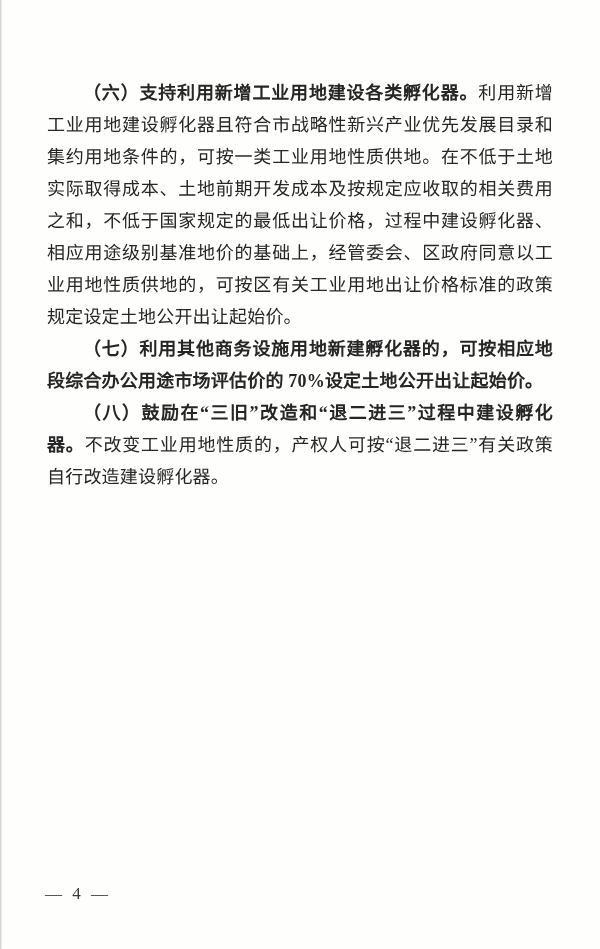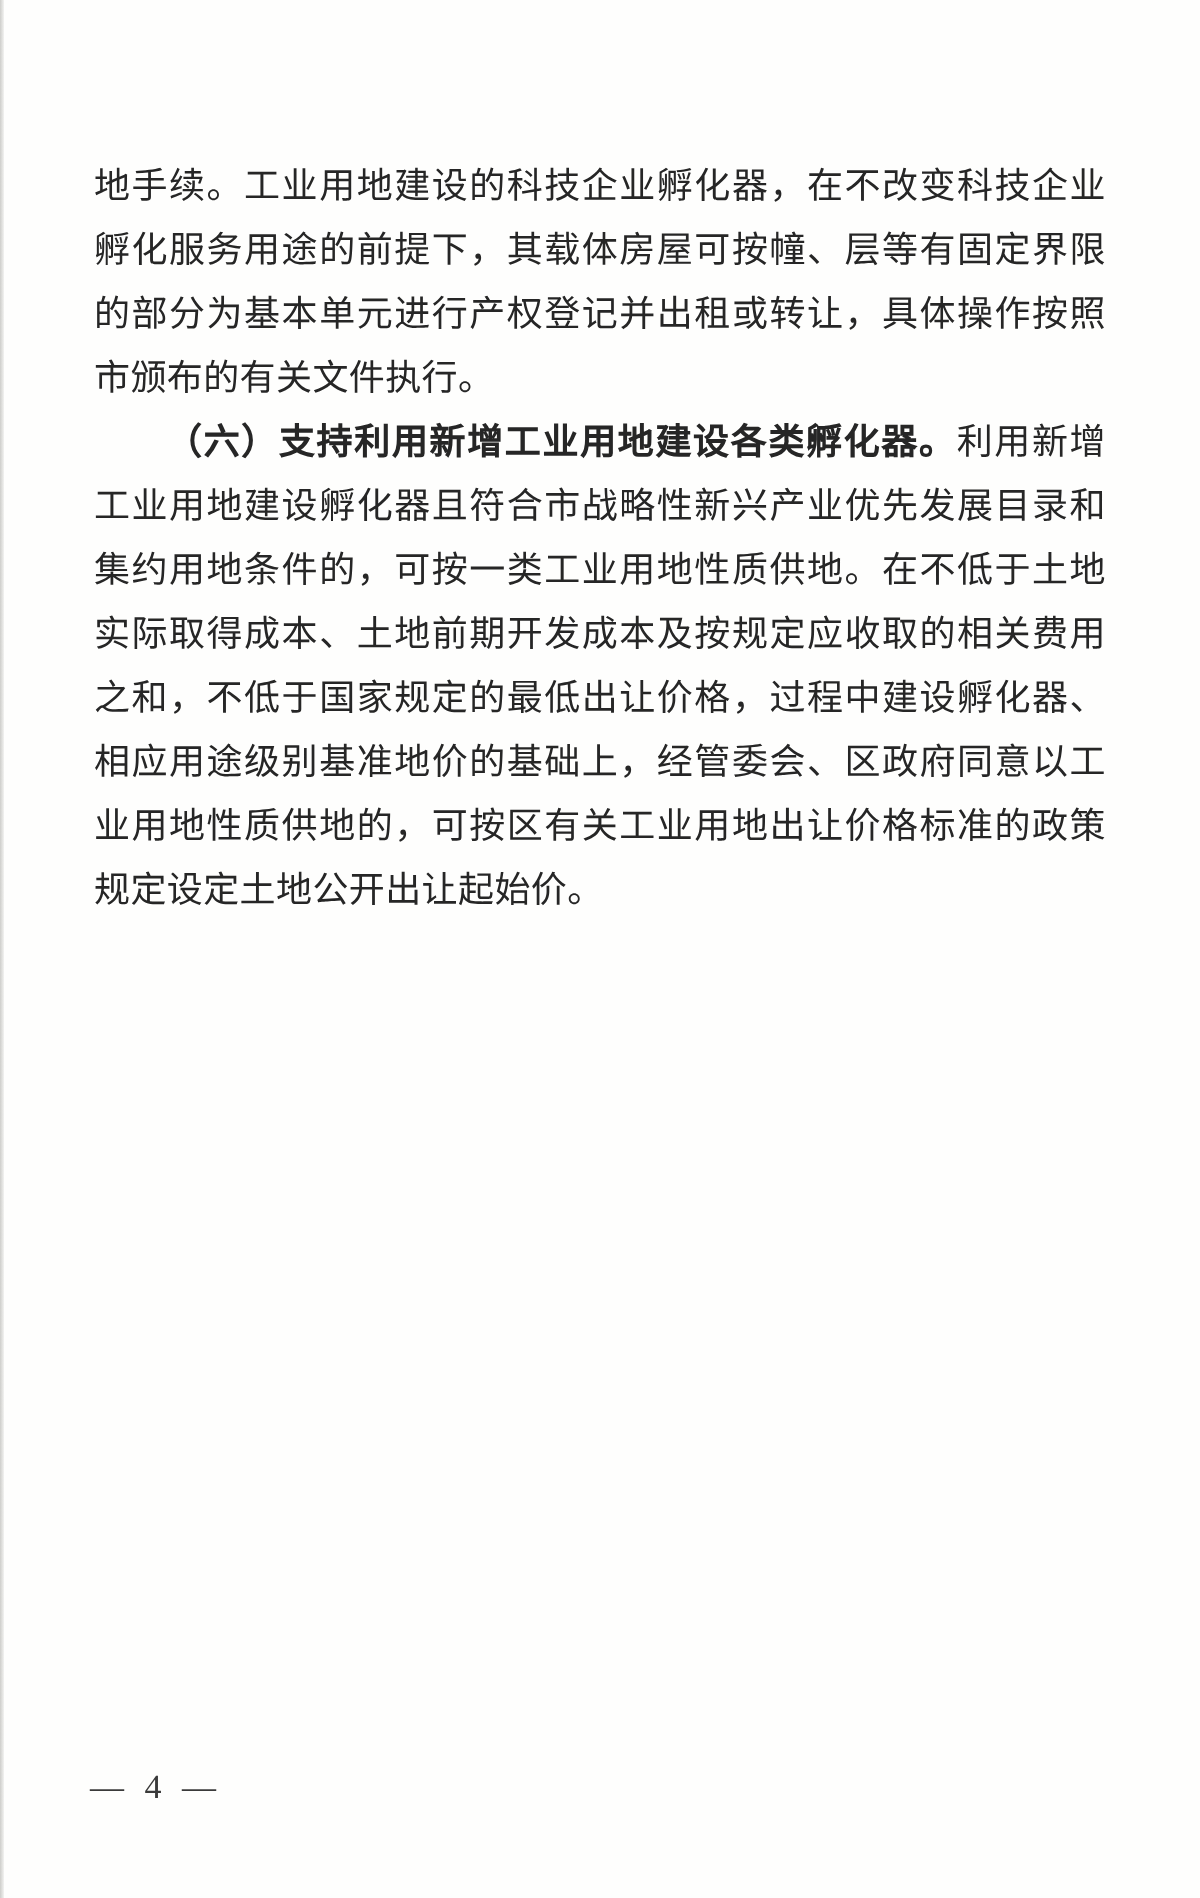--- a/index.html
+++ b/index.html
@@ -49,23 +49,24 @@
     letter-spacing: 3px;
     color: #3a3a3a;
   }
 </style>
 </head>
 <body>
 
 <div class="page">
   <div class="content">
 
-    <p class="para"><span class="run">地手续。工业用地建设的科技企业孵化器，在不改变科技企业孵化服务用途的前提下，其载体房屋可按幢、层等有固定界限的部分为基本单元进行产权登记并出租或转让，具体操作按照市颁布的有关文件执行。</span></p>
 
     <p class="para indent"><span class="run bold">（六）支持利用新增工业用地建设各类孵化器。</span><span class="run">利用新增工业用地建设孵化器且符合市战略性新兴产业优先发展目录和集约用地条件的，可按一类工业用地性质供地。在不低于土地实际取得成本、土地前期开发成本及按规定应收取的相关费用之和，不低于国家规定的最低出让价格，过程中建设孵化器、相应用途级别基准地价的基础上，经管委会、区政府同意以工业用地性质供地的，可按区有关工业用地出让价格标准的政策规定设定土地公开出让起始价。</span></p>
 
+    <p class="para indent"><span class="run bold">（七）利用其他商务设施用地新建孵化器的，可按相应地段综合办公用途市场评估价的 70%设定土地公开出让起始价。</span></p>
 
+    <p class="para indent"><span class="run bold">（八）鼓励在“三旧”改造和“退二进三”过程中建设孵化器。</span><span class="run">不改变工业用地性质的，产权人可按“退二进三”有关政策自行改造建设孵化器。</span></p>
 
 
   </div>
 
   <div class="footer">— 4 —</div>
 </div>
 
 </body></html>

